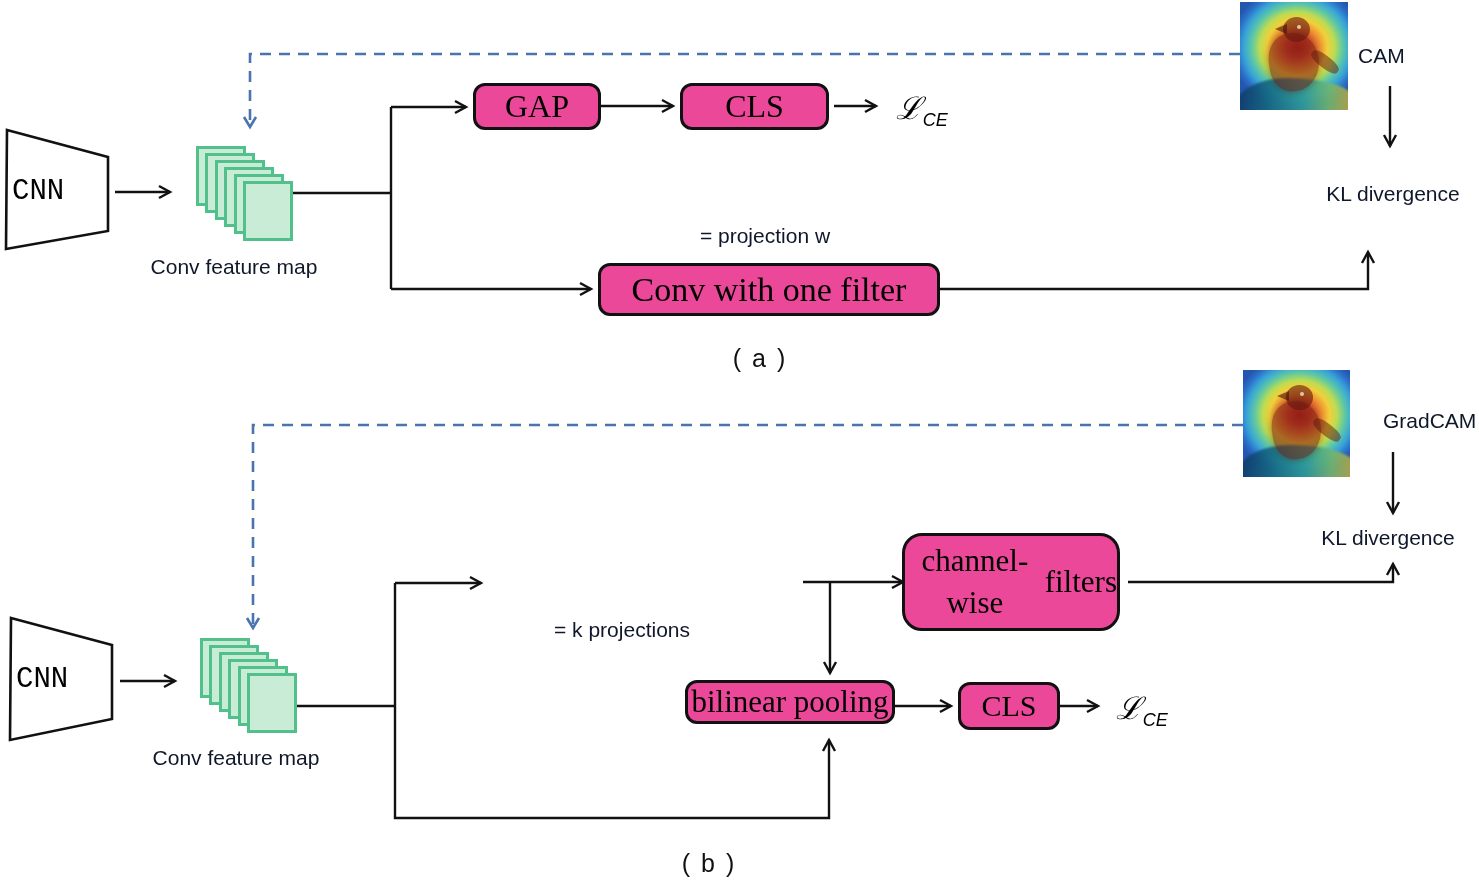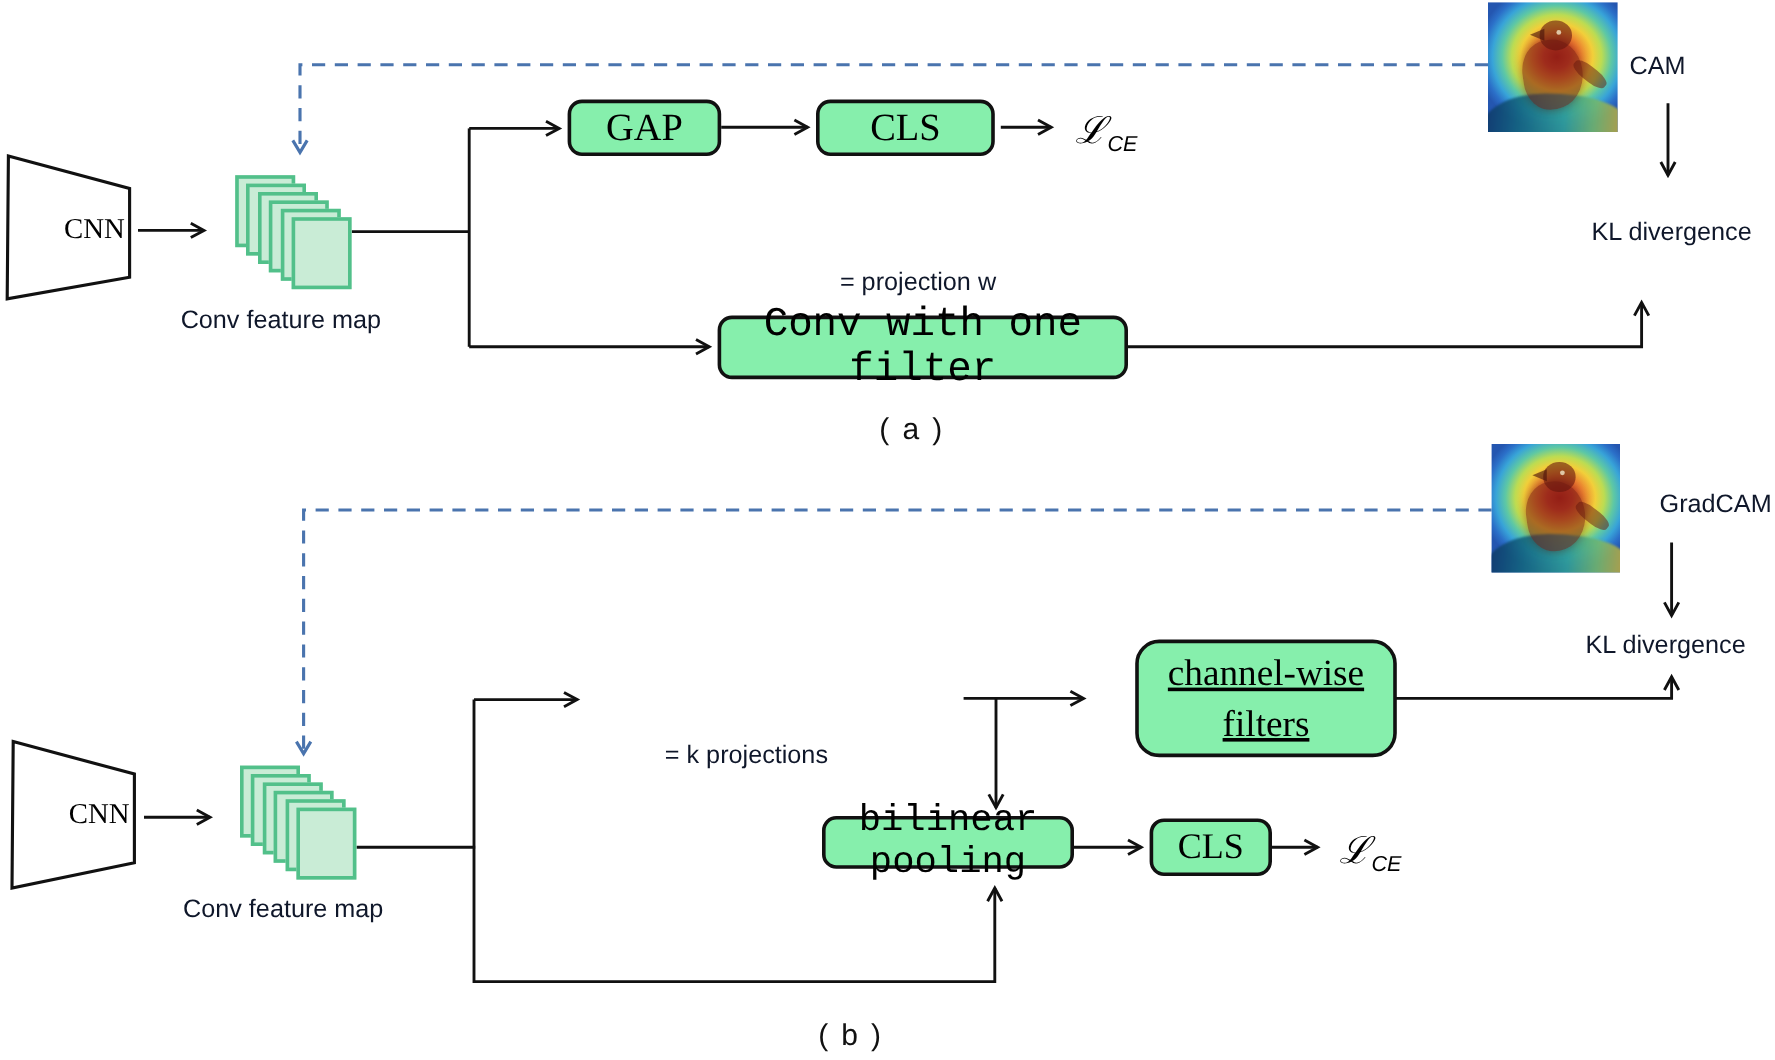--- a/index.html
+++ b/index.html
@@ -5,30 +5,30 @@
   html,body{margin:0;padding:0;background:#ffffff;}
   .canvas{
     position:relative;width:1479px;height:883px;background:#ffffff;overflow:hidden;
     font-family:"Liberation Sans",sans-serif;color:#222;
   }
   .overlay{position:absolute;left:0;top:0;width:1479px;height:883px;}
   .lbl{position:absolute;white-space:nowrap;color:#0f172a;}
   .sans21{font-size:21px;}
   .caption{font-size:25px;color:#111;letter-spacing:2px;}
   .nodebox{
-    position:absolute;box-sizing:border-box;background:#86efac;border:3px solid #111;
+    position:absolute;box-sizing:border-box;background:#ec4899;border:3px solid #111;
     display:flex;align-items:center;justify-content:center;text-align:center;
     font-family:"Liberation Serif",serif;color:#000;
   }
   .r12{border-radius:12px;}
-  .r16{border-radius:12px;font-family:Liberation Mono, monospace;}
+  .r16{border-radius:12px;}
   .r20{border-radius:20px;}
   .cnn-label{
-    position:absolute;font-family:Liberation Serif, serif;font-size:24px;color:#000;
-    display:flex;align-items:center;justify-content:flex-end;
+    position:absolute;font-family:Liberation Mono, monospace;font-size:29px;color:#000;
+    display:flex;align-items:center;justify-content:flex-start;
   }
   .fmap{position:absolute;}
   .fm-sq{
     position:absolute;width:50px;height:60px;box-sizing:border-box;
     background:#c9ecd6;border:3px solid #52c08a;
   }
   .fm-sq:nth-child(1){left:0px;top:0px;}
   .fm-sq:nth-child(2){left:9px;top:7px;}
   .fm-sq:nth-child(3){left:19px;top:14px;}
   .fm-sq:nth-child(4){left:28px;top:21px;}
@@ -161,21 +161,21 @@
     <div class="fm-sq"></div>
     <div class="fm-sq"></div>
     <div class="fm-sq"></div>
     <div class="fm-sq"></div>
     <div class="fm-sq"></div>
   </div>
   <div class="lbl sans21" style="left:236px;top:746px;transform:translateX(-50%);">Conv feature map</div>
 
   <div class="lbl sans21" style="left:622px;top:618px;transform:translateX(-50%);">= k projections</div>
 
-  <div class="nodebox r20" style="left:946px;top:533px;width:218px;height:98px;font-size:31px;line-height:1.35;flex-direction:column;text-decoration:underline;">
+  <div class="nodebox r20" style="left:902px;top:533px;width:218px;height:98px;font-size:31px;line-height:1.35;flex-direction:row;">
     <span>channel-wise</span>
     <span>filters</span>
   </div>
 
   <div class="nodebox r16" style="left:685px;top:680px;width:210px;height:44px;font-size:31px;">
     <span>bilinear pooling</span>
   </div>
 
   <div class="nodebox r12" style="left:958px;top:682px;width:102px;height:48px;font-size:30px;">
     <span>CLS</span>

